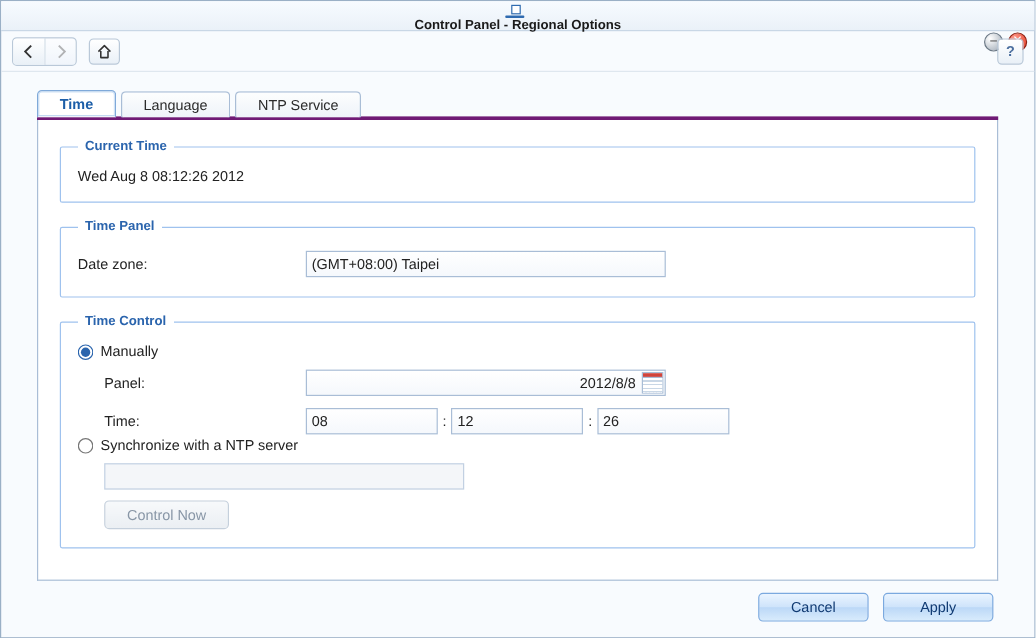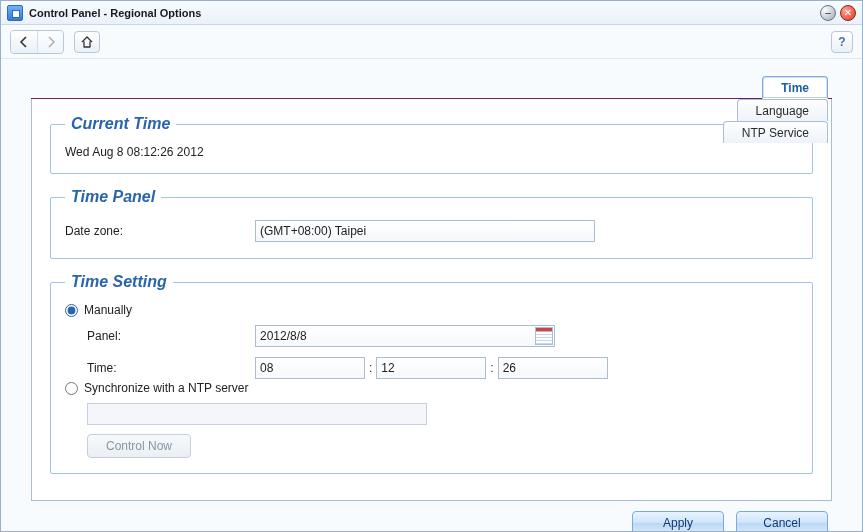--- a/index.html
+++ b/index.html
@@ -13,21 +13,22 @@
     display:flex; flex-direction:column;
     position:relative;
   }
 
   
   .titlebar {
     height:24px;
     background:linear-gradient(#f7fbff,#eaf1f8);
     border-bottom:1px solid #c9d7e6;
     display:flex; align-items:center;
-    padding:0 6px;
+    padding:12px 6px;
+    flex-direction:column;
   }
   .titlebar .app-icon {
     width:16px; height:16px; margin-right:6px;
     background:
       linear-gradient(#6fb3ff,#2f7de0);
     border:1px solid #2f6bb0;
     border-radius:2px;
     position:relative;
   }
   .titlebar .app-icon::after{
@@ -76,21 +77,21 @@
     margin-left:auto;
     width:22px; height:22px;
     border:1px solid #b9c8d8; border-radius:4px;
     background:linear-gradient(#ffffff,#e9f0f7);
     display:flex; align-items:center; justify-content:center;
     color:#4b6e9e; font-weight:bold; cursor:pointer; font-size:12px;
   }
 
   
   .content { flex:1; padding:16px 30px 0 30px; overflow:auto;}
-  .tabs { display:flex; align-items:flex-end; height:24px; border-bottom:1px solid #701a75;flex-direction:column; }
+  .tabs { display:flex; align-items:flex-end; height:24px; border-bottom:3px solid #701a75; }
   .tab {
     padding:4px 18px 3px 18px;
     border:1px solid #a9bdd6;
     border-bottom:none;
     margin-right:4px;
     background:linear-gradient(#fdfefe,#eef3f9);
     border-radius:4px 4px 0 0;
     color:#2b2b2b;
     cursor:pointer;
     position:relative;
@@ -115,22 +116,21 @@
   fieldset {
     border:1px solid #9fc2ee;
     border-radius:2px;
     padding:12px 14px 14px 14px;
     margin:0 0 14px 0;
   }
   legend {
     color:#2a64ad;
     font-weight:bold;
     padding:0 6px;
-    font-size:16px;
-    font-style:italic;
+    font-size:11px;
   }
   .row { display:flex; align-items:center; min-height:26px; }
   .row + .row { margin-top:6px;}
   .lbl { width:190px; }
   .radio-row { margin-bottom:6px; display:flex; align-items:center; gap:6px;}
   .indent { margin-left:22px;}
 
   .sel, .textin {
     height:22px;
     border:1px solid #a9bdd6;
@@ -141,23 +141,23 @@
   }
   .sel { appearance:none; -webkit-appearance:none; padding-right:22px;
     background-image:
       linear-gradient(#ffffff,#f5f8fc),
       linear-gradient(45deg, transparent 45%, #3a3a3a 45%, #3a3a3a 55%, transparent 55%),
       linear-gradient(-45deg, transparent 45%, #3a3a3a 45%, #3a3a3a 55%, transparent 55%);
     background-position: left top, right 10px center, right 5px center;
     background-size:auto, 6px 6px, 6px 6px;
     background-repeat:no-repeat;
   }
-  .sel.wide { width:340px;}
+  .sel.wide { width:300px;}
   .date-input-wrap { position:relative; width:300px;}
-  .date-input-wrap .textin { width:100%; padding-right:24px;}
+  .date-input-wrap .textin { width:100%; padding-right:24px;text-align:right;}
   .cal-icon {
     position:absolute; right:2px; top:2px; width:18px; height:18px; cursor:pointer;
     border:1px solid #a9bdd6;
     background:
       linear-gradient(#fff,#e9f0f7);
     display:flex; flex-direction:column;
   }
   .cal-icon .bar{height:4px;background:#d2443a;border-bottom:1px solid #a9bdd6;}
   .cal-icon .grid{flex:1;background:
     repeating-linear-gradient(#fff 0 2px,#c9d7e6 2px 3px),
@@ -236,21 +236,21 @@
         <legend>Time Panel</legend>
         <div class="row">
           <div class="lbl">Date zone:</div>
           <select class="sel wide">
             <option selected="">(GMT+08:00) Taipei</option>
           </select>
         </div>
       </fieldset>
 
       <fieldset>
-        <legend>Time Setting</legend>
+        <legend>Time Control</legend>
 
         <div class="radio-row">
           <input type="radio" name="tsmode" checked="" style="">
           <span>Manually</span>
         </div>
 
         <div class="row indent">
           <div class="lbl" style="width:168px">Panel:</div>
           <div class="date-input-wrap">
             <input class="textin" value="2012/8/8" style="">
@@ -280,17 +280,17 @@
         </div>
 
         <div class="row indent">
           <button class="btn disabled" disabled="">Control Now</button>
         </div>
       </fieldset>
 
     </div>
 
     <div class="btn-row">
+      <button class="btn">Cancel</button>
       <button class="btn">Apply</button>
-      <button class="btn">Cancel</button>
     </div>
   </div>
 </div>
 
 </body></html>

